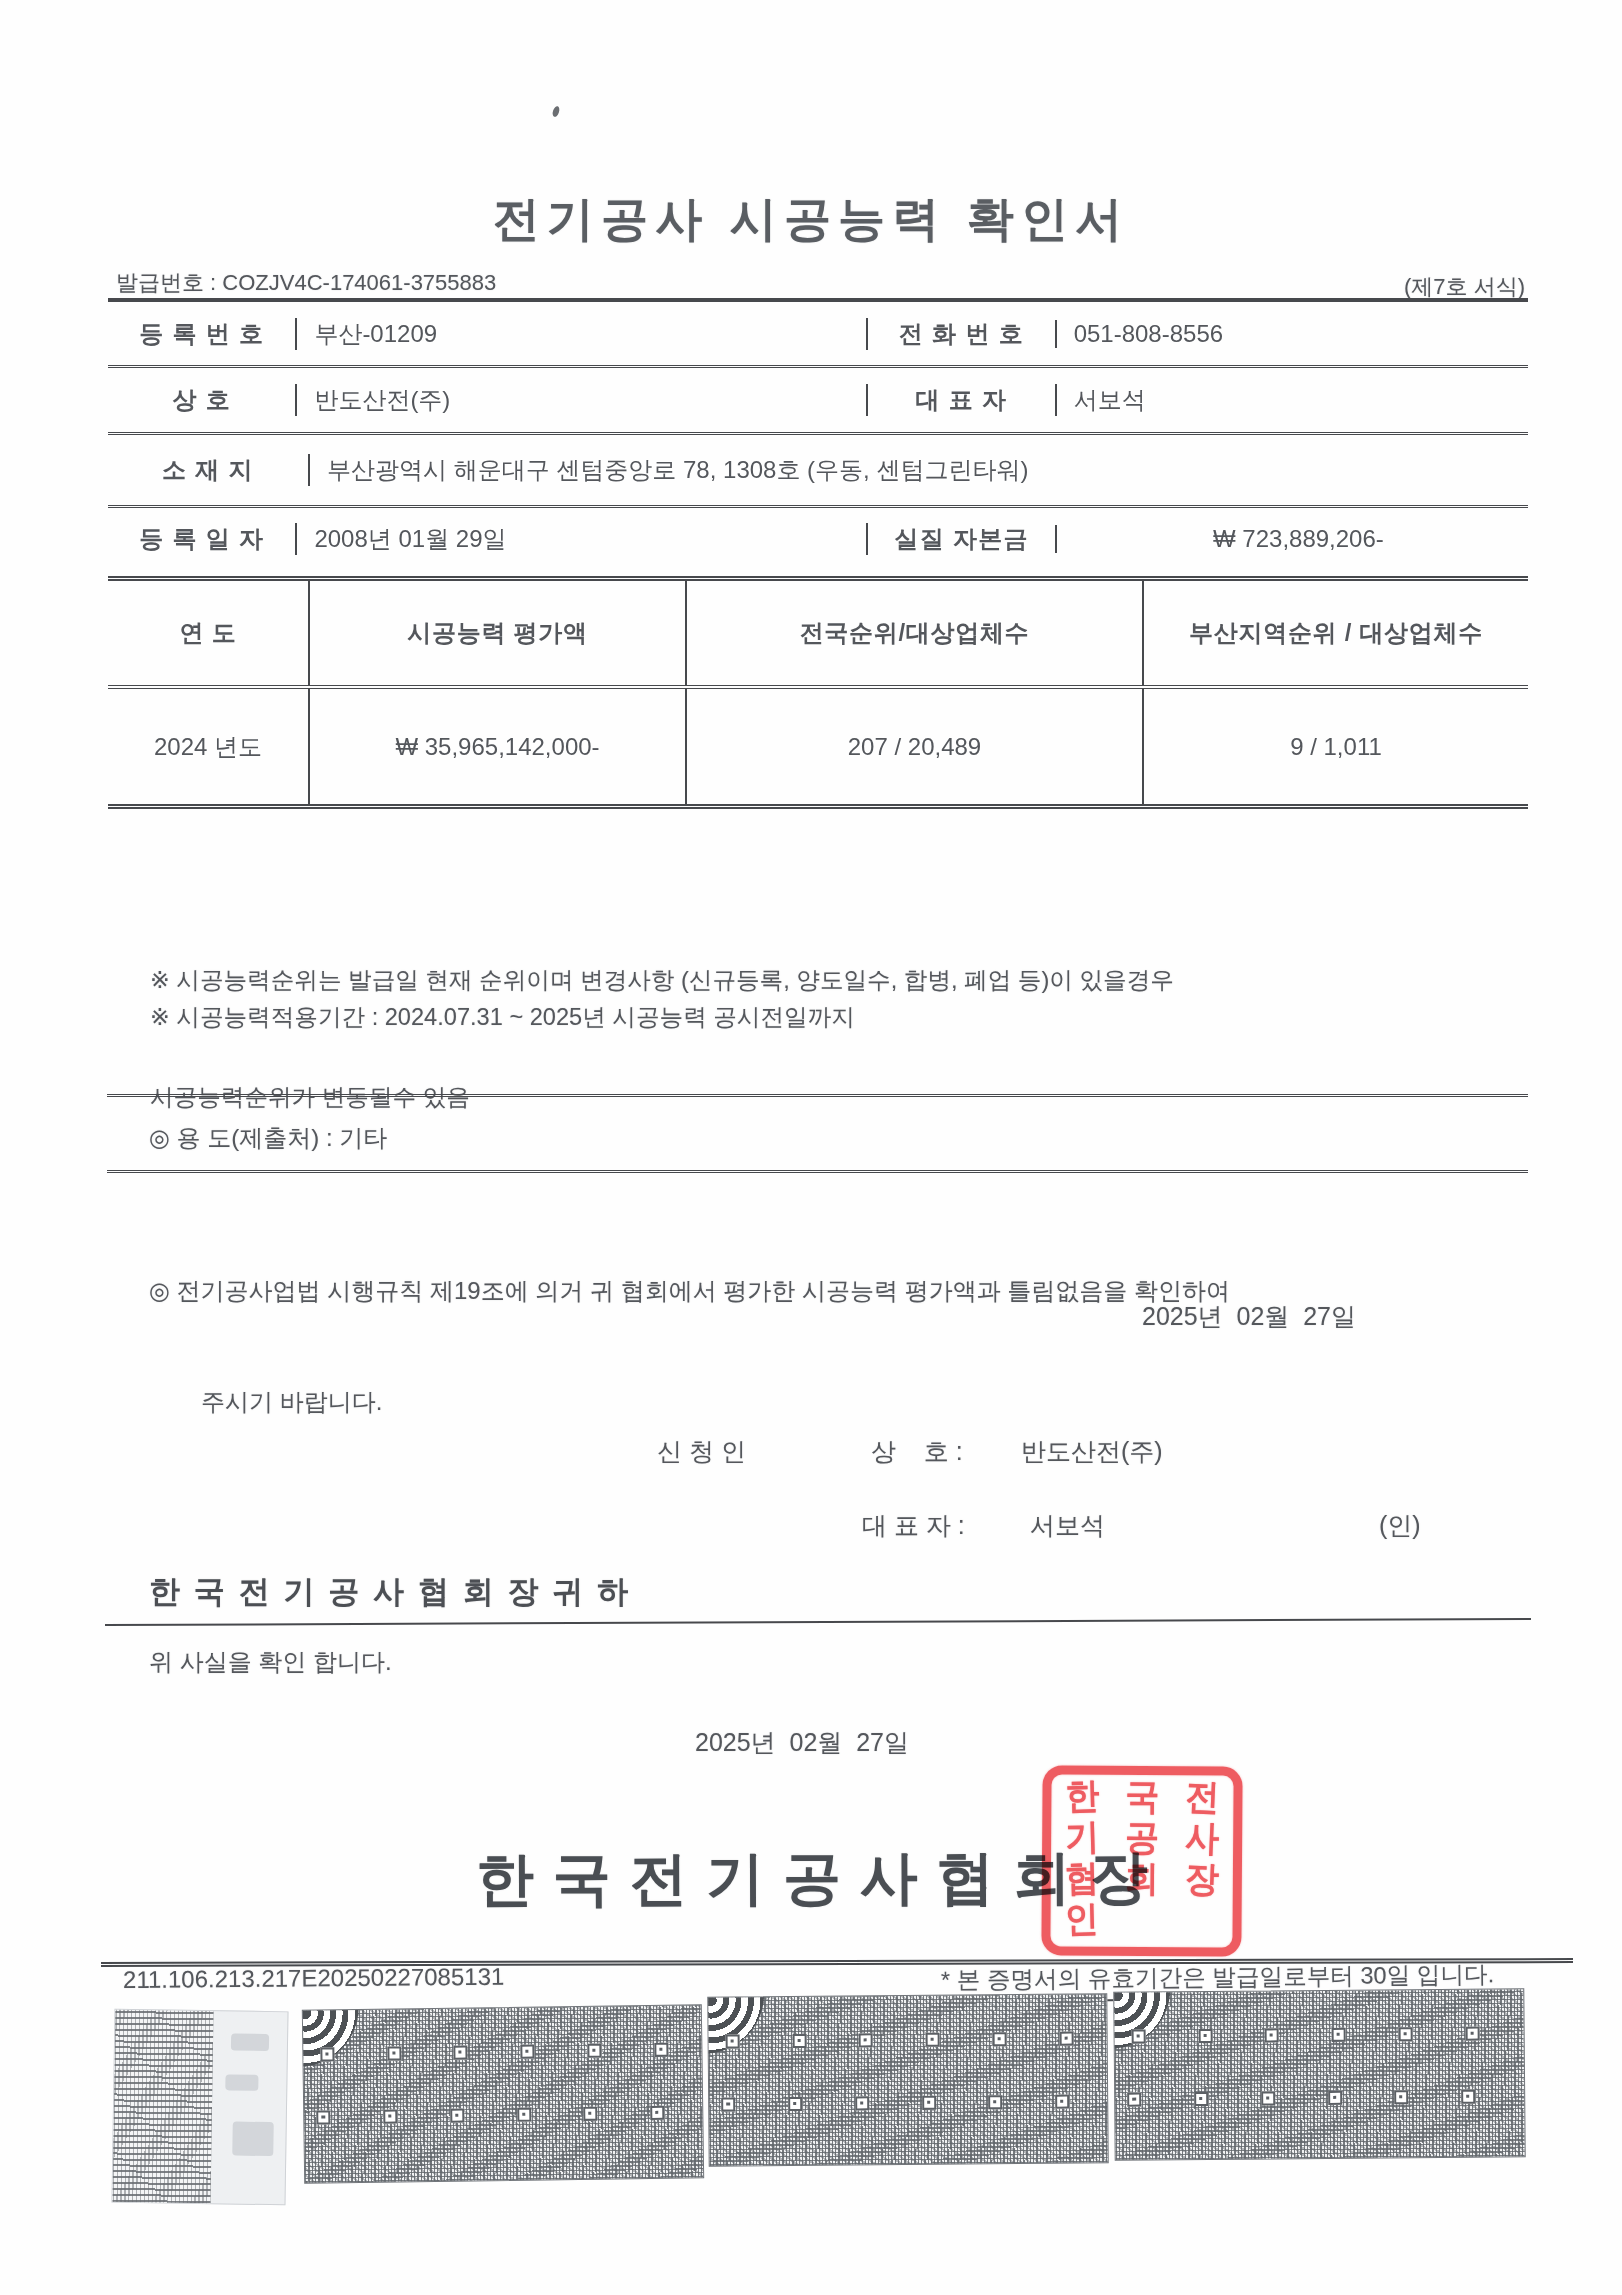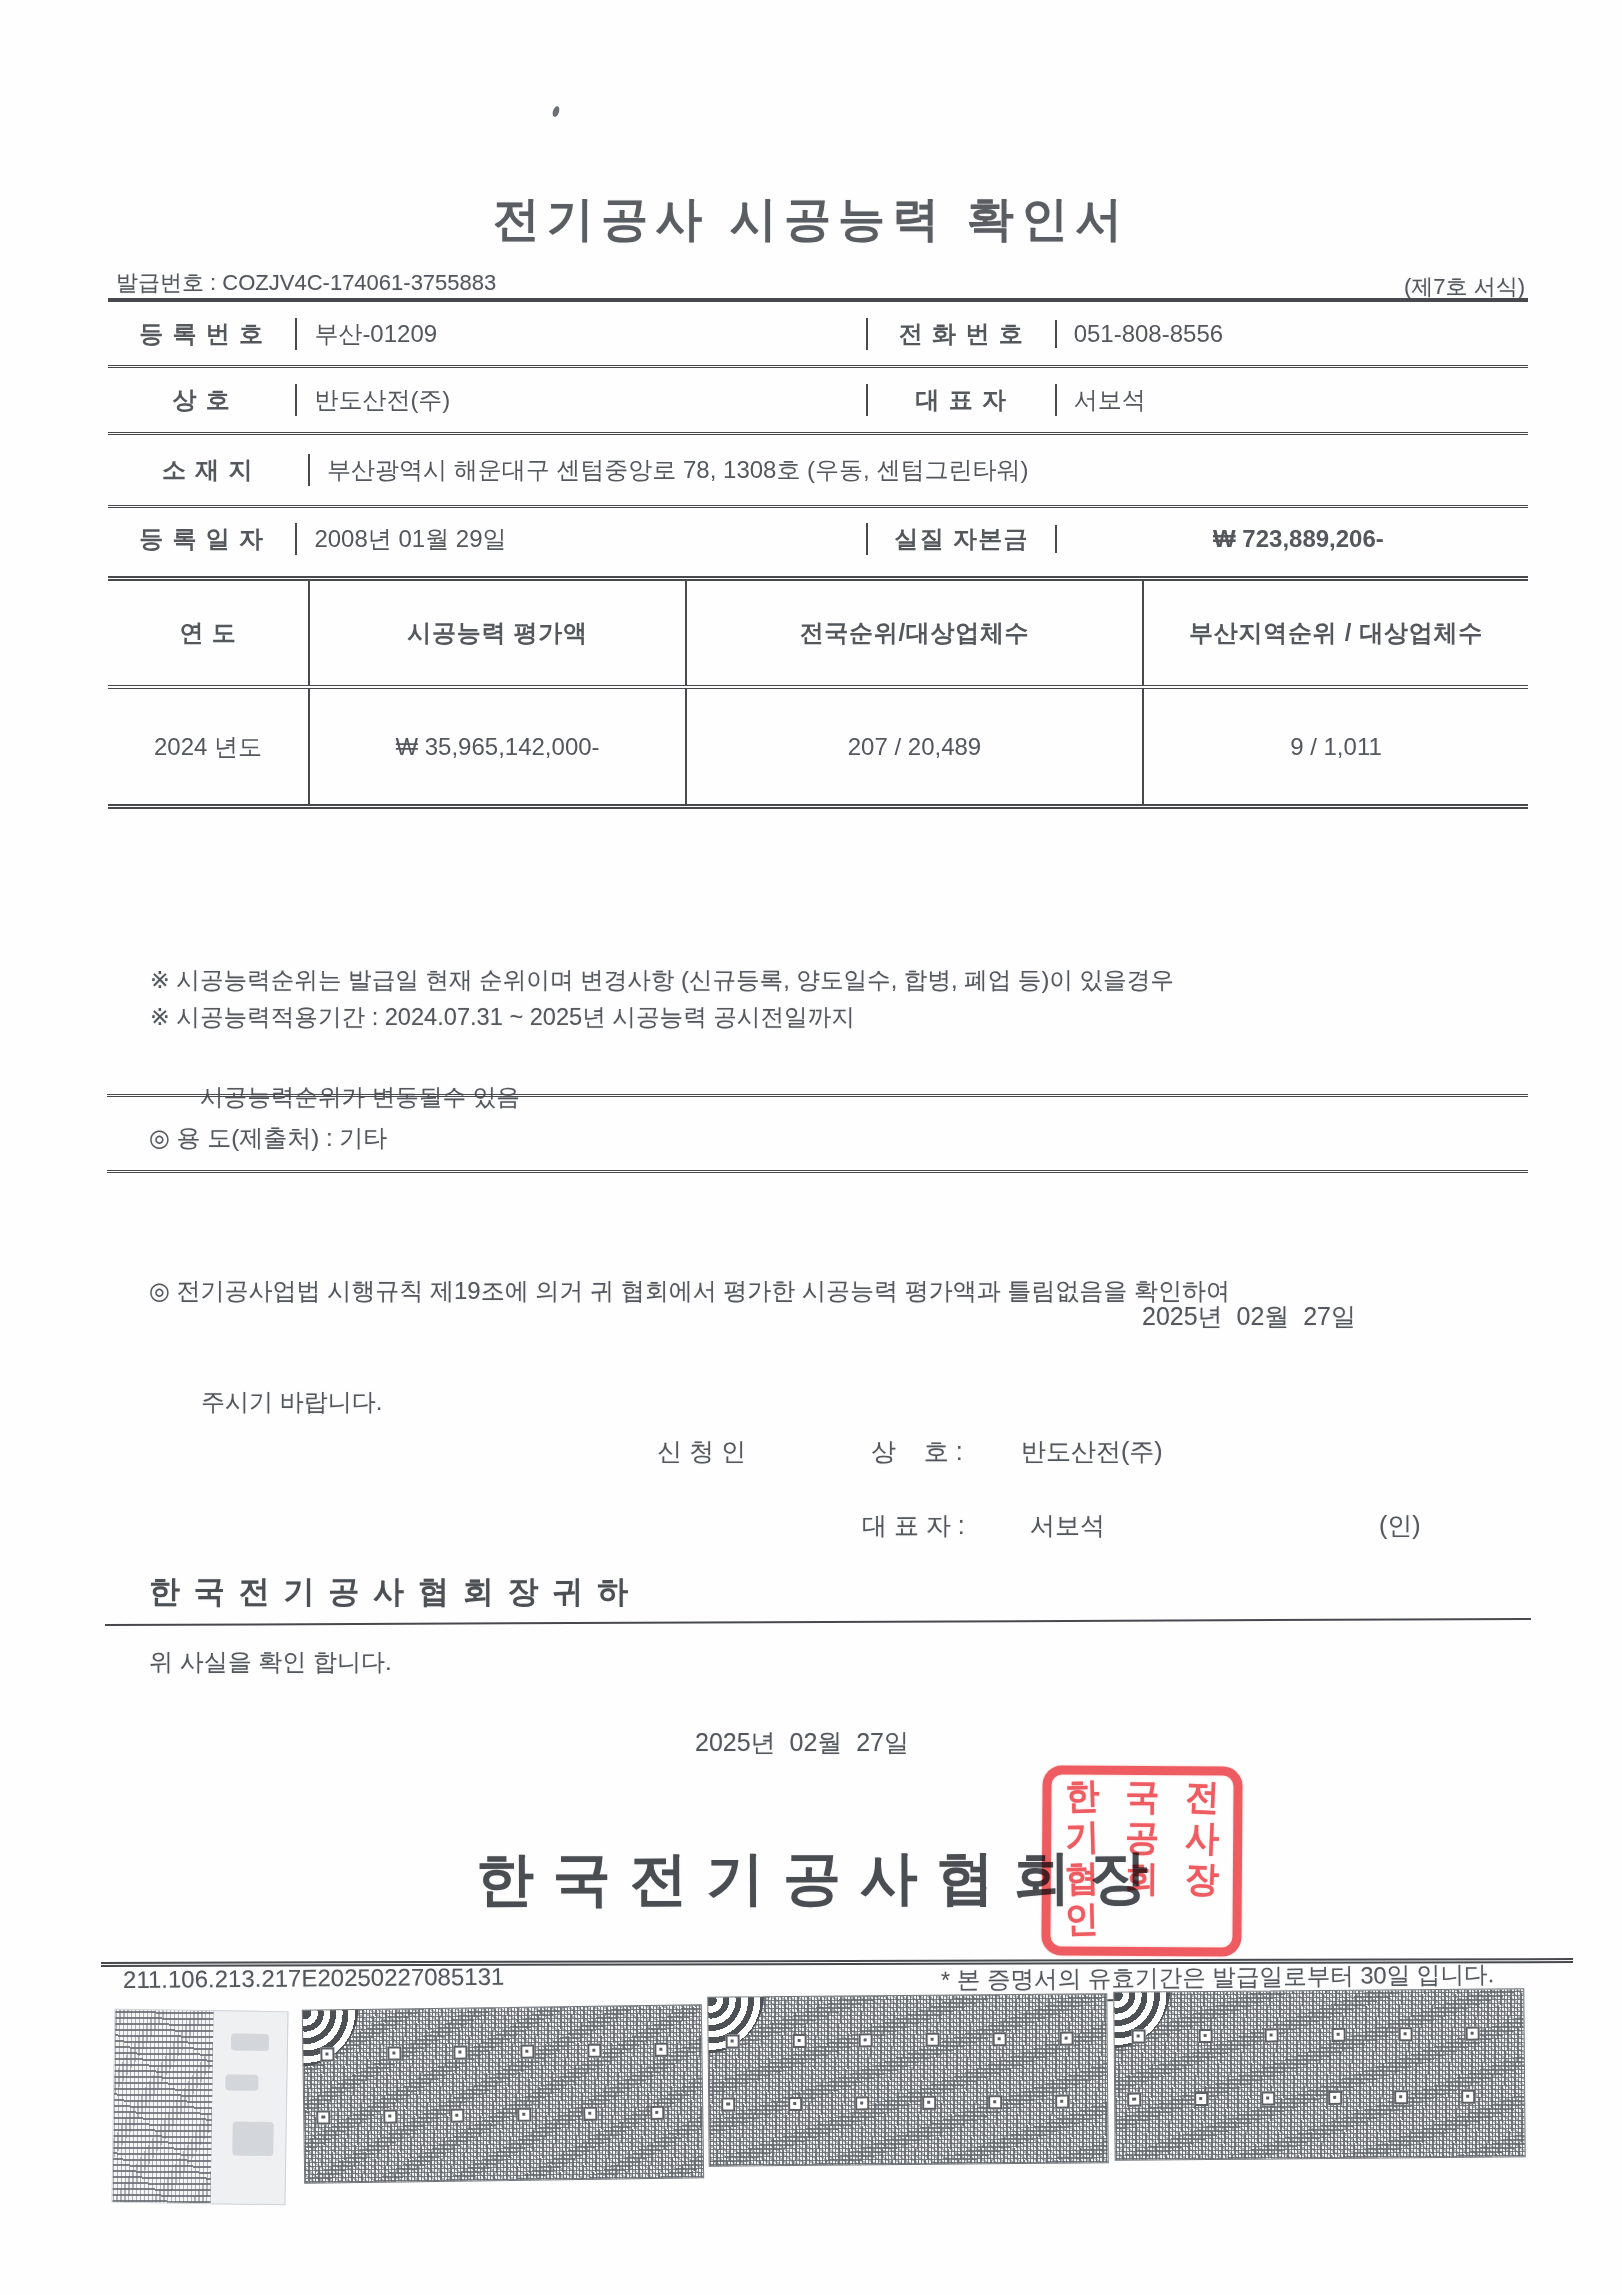--- a/index.html
+++ b/index.html
@@ -28,40 +28,40 @@
 
   .topline{position:absolute;left:108px;top:298px;width:1420px;border-top:4.6px solid var(--line);}
 
   
   .t1{position:absolute;left:108px;top:302px;width:1420px;}
   .t1 .row{display:flex;width:100%;border-bottom:3.9px double var(--line);align-items:center;}
   .t1 .row:last-child{border-bottom:none;}
   .cell{display:flex;align-items:center;font-size:24px;}
   .lbl{justify-content:center;font-weight:bold;letter-spacing:1.3px;}
   .val{justify-content:flex-start;padding-left:17px;border-left:2px solid var(--line);}
-  .val.center{justify-content:center;padding-left:12px;font-weight:bold;}
+  .val.center{justify-content:center;padding-left:12px;}
   .w-lbl1{width:200px;}
   .w-val1{width:608px;}
   .w-lbl2{width:201px;}
   .w-val2{width:504px;}
   .w-span{width:1219px;}
   .h1{height:66px;} .h2{height:67px;} .h3{height:73px;} .h4{height:62px;}
 
   
   .t2{position:absolute;left:108px;top:576px;width:1420px;border-top:5.2px double var(--line);border-bottom:5.2px double var(--line);}
   .t2 .hrow{display:flex;height:108px;border-bottom:4.6px double var(--line);}
   .t2 .drow{display:flex;height:115px;}
   .t2 .cell{justify-content:center;}
   .cw1{width:200px;} .cw2{width:377px;border-left:2px solid var(--line);}
   .cw3{width:457px;border-left:2px solid var(--line);} .cw4{width:386px;border-left:2px solid var(--line);}
   .t2 .hrow .cell{font-weight:bold;letter-spacing:0.7px;}
 
   .note{font-size:23.6px;line-height:39px;}
   .n1{left:150px;top:883px;}
-  .n1 .indent{margin-left:50px;}
+  .n1 .indent{}
   .n2{left:150px;top:998px;}
 
   .sline{position:absolute;left:107px;width:1421px;border-top:3.9px double var(--line);}
   .lA{top:1094px;} .lB{top:1170px;}
 
   .usage{left:149px;top:1122px;font-size:24px;}
   .law{left:149px;top:1198px;font-size:24px;line-height:37px;}
   .law .indent{margin-left:52px;}
   .date1{left:1142px;top:1300px;font-size:25px;}
 

